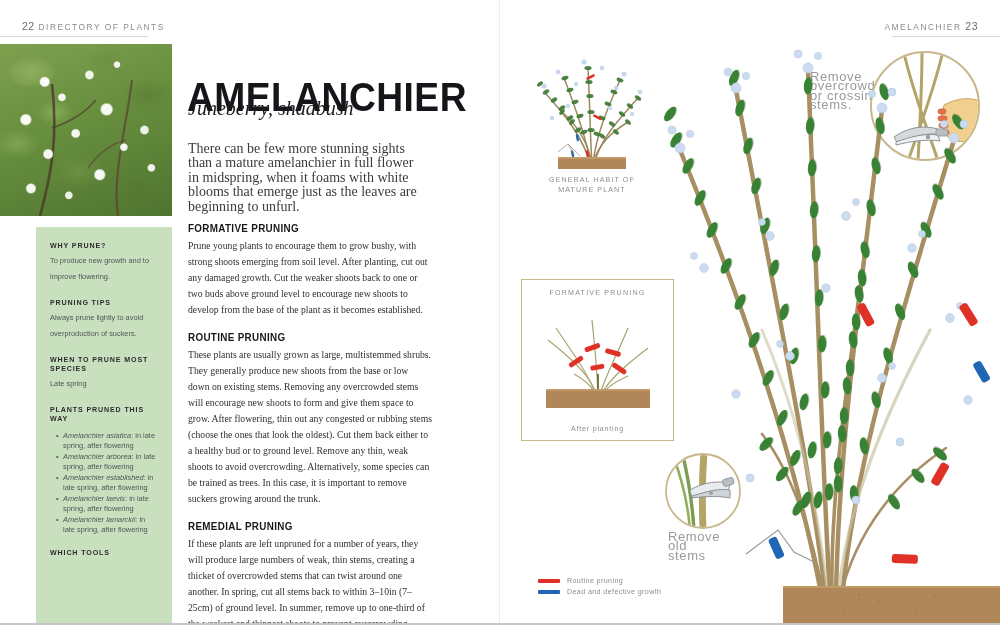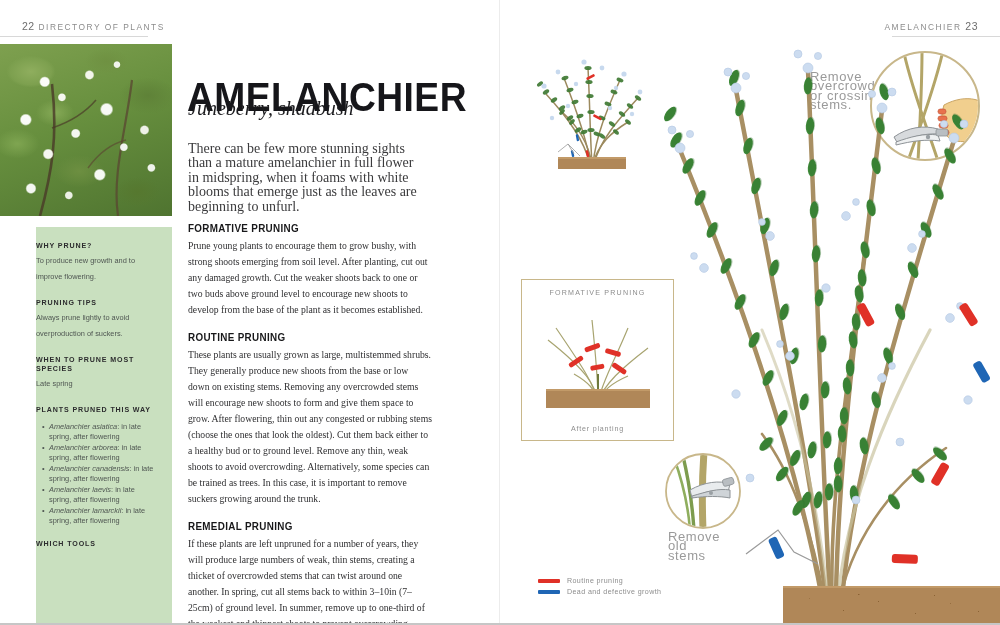--- a/index.html
+++ b/index.html
@@ -116,21 +116,21 @@
     line-height: 14.4px;
     color: #3b3b3d;
   }
 
   
   .panel {
     position: absolute;
     left: 36px; top: 227px;
     width: 136px; height: 398px;
     background: #c9e0bf;
-    padding: 14px 16px 0 0;
+    padding: 14px 16px 0 14px;
     box-sizing: border-box;
   }
   .panel h4 {
     margin: 0 0 3px 0;
     font-family: "Liberation Sans", sans-serif;
     font-weight: bold;
     font-size: 7.4px;
     letter-spacing: 0.9px;
     color: #2c2c2e;
     transform: scaleX(0.96);
@@ -334,21 +334,21 @@
     <h4>PRUNING TIPS</h4>
     <p>Always prune lightly to avoid overproduction of suckers.</p>
 
     <h4>WHEN TO PRUNE MOST SPECIES</h4>
     <p>Late spring</p>
 
     <h4>PLANTS PRUNED THIS WAY</h4>
     <ul>
       <li><i>Amelanchier asiatica</i><span>: in late spring, after flowering</span></li>
       <li><i>Amelanchier arborea</i><span>: in late spring, after flowering</span></li>
-      <li><i>Amelanchier canadensis</i><span>: in late spring, after flowering</span></li>
+      <li><i>Amelanchier established</i><span>: in late spring, after flowering</span></li>
       <li><i>Amelanchier laevis</i><span>: in late spring, after flowering</span></li>
       <li><i>Amelanchier lamarckii</i><span>: in late spring, after flowering</span></li>
     </ul>
 
     <h4>WHICH TOOLS</h4>
   </aside>
 
   <div class="body-col">
     <h2 class="sec-head">FORMATIVE PRUNING</h2>
     <p class="sec-body">Prune young plants to encourage them to grow bushy, with strong shoots emerging from soil level. After planting, cut out any damaged growth. Cut the weaker shoots back to one or two buds above ground level to encourage new shoots to develop from the base of the plant as it becomes established.</p>
@@ -444,20 +444,22 @@
         <rect x="64" y="128" width="7" height="2.6" rx="1" fill="#e03127" transform="rotate(78 64 128)"></rect>
       </g>
       <g>
         <rect x="54" y="112" width="7" height="2.4" rx="1" fill="#1f66b5" transform="rotate(80 54 112)"></rect>
         <rect x="49" y="128" width="7" height="2.4" rx="1" fill="#1f66b5" transform="rotate(78 49 128)"></rect>
       </g>
       <path d="M34 130 L 44 122 L 50 132 M44 122 L 56 134" stroke="#9a9a9a" stroke-width="0.8" fill="none"></path>
       <rect x="34" y="136" width="68" height="11" fill="#b08758"></rect>
       <rect x="34" y="135" width="68" height="2" fill="#c29a68"></rect>
     </svg>
+    <div class="caption" style="left:24px; top:176px; width:136px;">GENERAL HABIT OF
+MATURE PLANT</div>
 
     <div class="callout-label" style="left:310px; top:72px; width:74px;">Remove
 overcrowded
 or crossing
 stems.</div>
     <svg style="position:absolute;left:368px;top:49px;width:114px;height:114px" viewBox="0 0 114 114">
       <circle cx="57" cy="57" r="54" fill="#ffffff" stroke="#c8b78a" stroke-width="2"></circle>
       <clipPath id="clipTop">
           <circle cx="57" cy="57" r="53"></circle>
         </clipPath>

